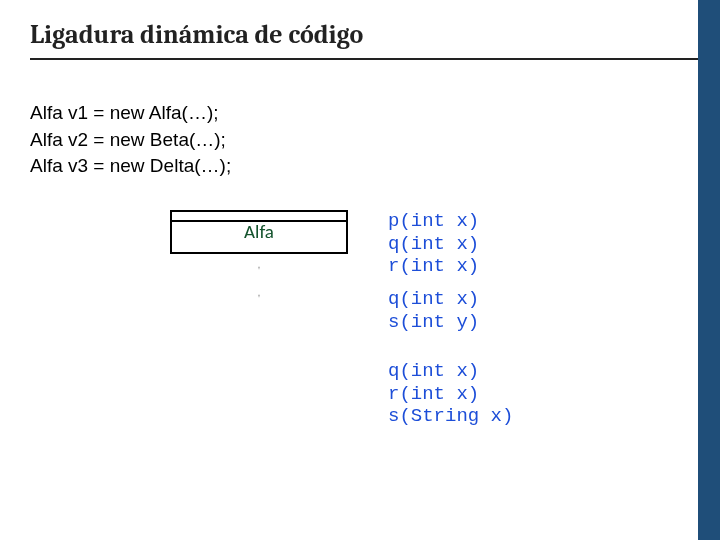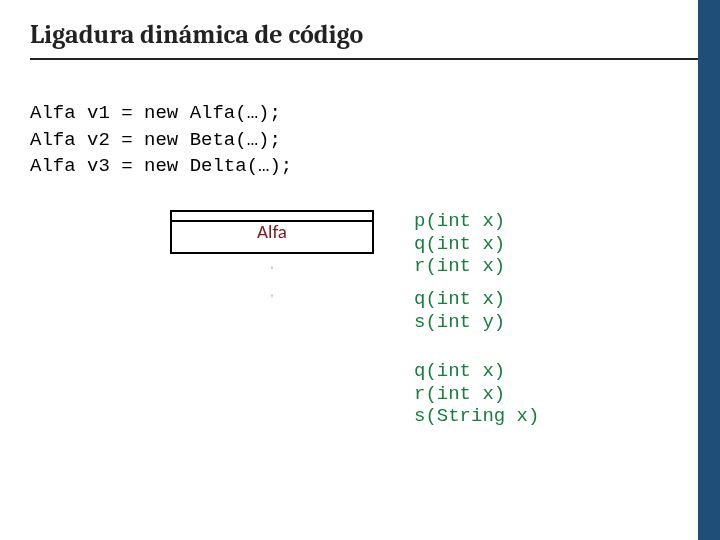--- a/index.html
+++ b/index.html
@@ -24,50 +24,50 @@
   .title {
     font-weight: bold;
     font-size: 26px;
     color: #222;
     padding-bottom: 8px;
     border-bottom: 2px solid #222;
     margin-bottom: 40px;
     font-family: Cambria, Georgia, serif;
   }
   .code {
-    font-family: Liberation Mono, monospace;
+    font-family: Liberation Sans, sans-serif;
     font-size: 19px;
     line-height: 1.4;
     color: #000;
     white-space: pre;
     margin-bottom: 30px;
   }
   .diagram-area {
     display: flex;
     flex-direction: row;
     align-items: flex-start;
     gap: 40px;
     padding-left: 140px;
   }
   .boxes-col {
     display: flex;
     flex-direction: column;
     align-items: center;
   }
   .class-box {
-    width: 204px;
+    width: 178px;
     height: 44px;
     border: 2px solid #000;
     background: #fff;
     display: flex;
     align-items: center;
     justify-content: center;
     font-family: Calibri, Arial, sans-serif;
     font-size: 19px;
-    color: #7f1d1d;
+    color: #14532d;
     position: relative;
   }
   .class-box::before {
     content: '';
     position: absolute;
     left: -1px;
     right: -1px;
     top: 8px;
     border-top: 2px solid #000;
   }
@@ -79,21 +79,21 @@
     display: flex;
     justify-content: center;
   }
   .arrow svg { display: block; }
   .methods-col {
     display: flex;
     flex-direction: column;
     font-family: 'Courier New', monospace;
     font-size: 19px;
     line-height: 1.2;
-    color: #15803d;
+    color: #1d4ed8;
     white-space: pre;
   }
   .mgroup { margin-bottom: 0; }
   .mgroup:nth-child(1) { min-height: 72px; }
   .mgroup:nth-child(2) { min-height: 72px; padding-top: 6px; }
   .mgroup:nth-child(3) { padding-top: 6px; }
 </style>
 </head>
 <body>
 

